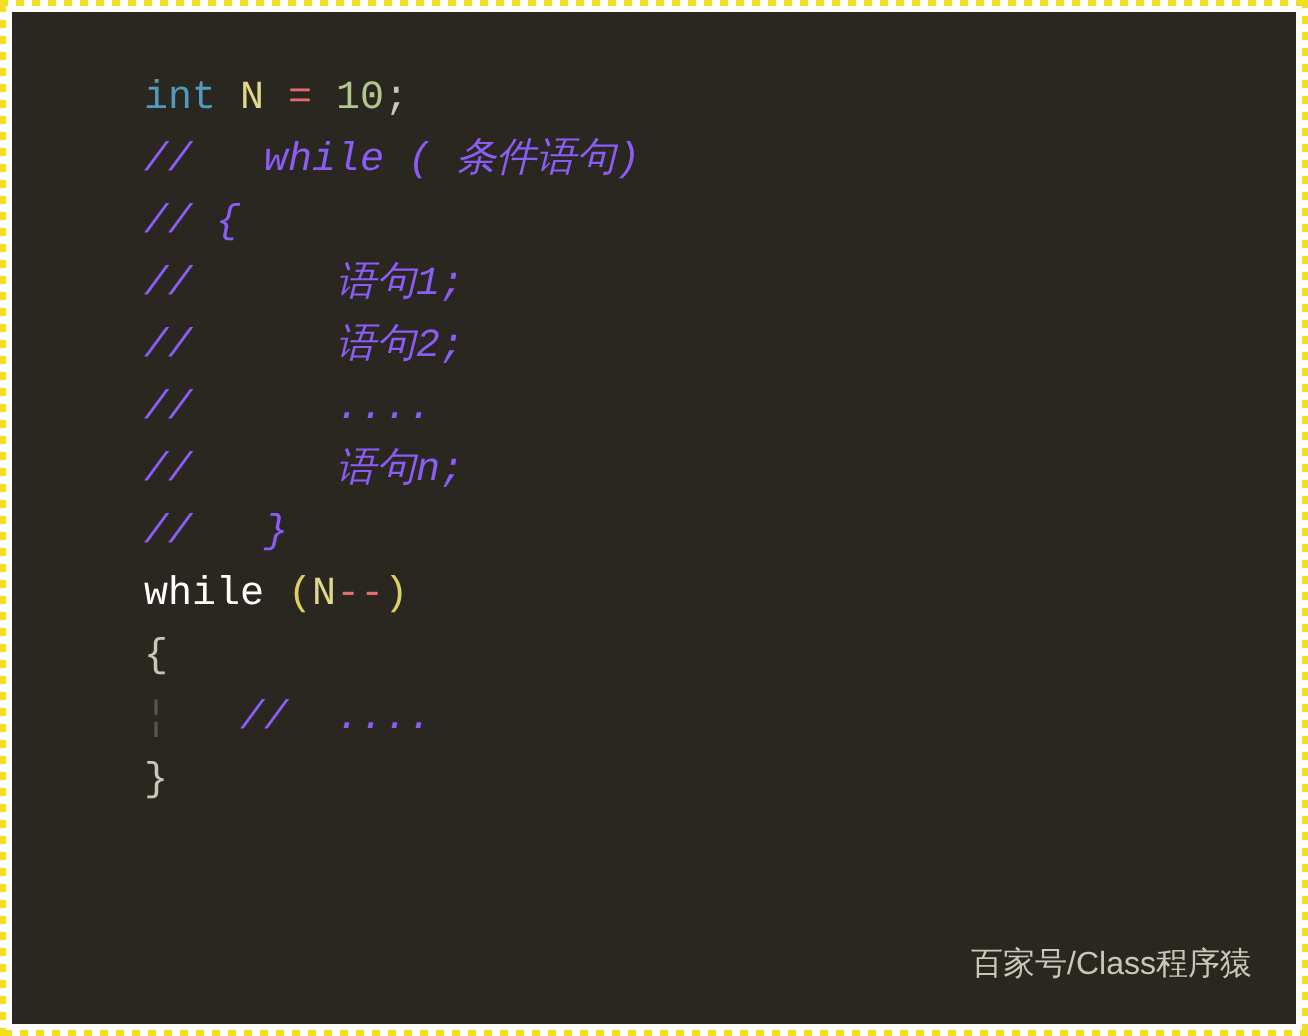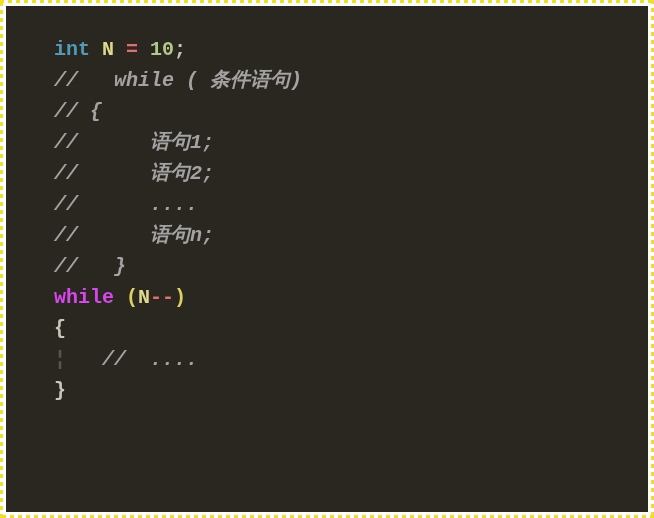--- a/index.html
+++ b/index.html
@@ -21,38 +21,37 @@
       );
       background-size: 3px 100%, 100% 3px, 3px 100%, 100% 3px;
       background-position: 0 0, 0 0, 100% 0, 0 100%;
       background-repeat: no-repeat;
       padding: 6px;
     }
     .code-container {
       width: 100%;
       height: 100%;
       background: #2a2721;
-      padding: 28px 36px 10px 48px;
+      padding: 28px 36px 10px 66px;
       font-family: "Courier New", monospace;
       font-size: 20px;
       line-height: 31px;
       position: relative;
-      font-weight: bold;
     }
     .line {
       white-space: pre;
     }
     .kw-type { color: #519aba; }
-    .kw-while { color: #d946ef; }
+    .kw-while { color: #ffffff; }
     .var { color: #e0d88d; }
     .op { color: #e66e6e; }
     .num { color: #b2c78a; }
     .paren { color: #ddd063; }
     .plain { color: #c9c5b8; }
-    .comment { color: #a3a3a3; font-style: italic; }
+    .comment { color: #8b5cf6; font-style: italic; }
     .brace { color: #c9c5b8; }
     .guide {
       color: #5a5548;
       display: inline-block;
     }
     .watermark {
       position: absolute;
       bottom: 14px;
       right: 22px;
       color: #c9c5b8;
@@ -69,13 +68,14 @@
   <div class="line"><span class="comment">// {</span></div>
   <div class="line"><span class="comment">//      语句1;</span></div>
   <div class="line"><span class="comment">//      语句2;</span></div>
   <div class="line"><span class="comment">//      ....</span></div>
   <div class="line"><span class="comment">//      语句n;</span></div>
   <div class="line"><span class="comment">//   }</span></div>
   <div class="line"><span class="kw-while">while</span><span class="plain"> </span><span class="paren">(</span><span class="var">N</span><span class="op">--</span><span class="paren">)</span></div>
   <div class="line"><span class="brace">{</span></div>
   <div class="line"><span class="guide">¦</span><span class="comment">   //  ....</span></div>
   <div class="line"><span class="brace">}</span></div>
+  <div class="watermark">百家号/Class程序猿</div>
 </div>
 
 </body></html>

